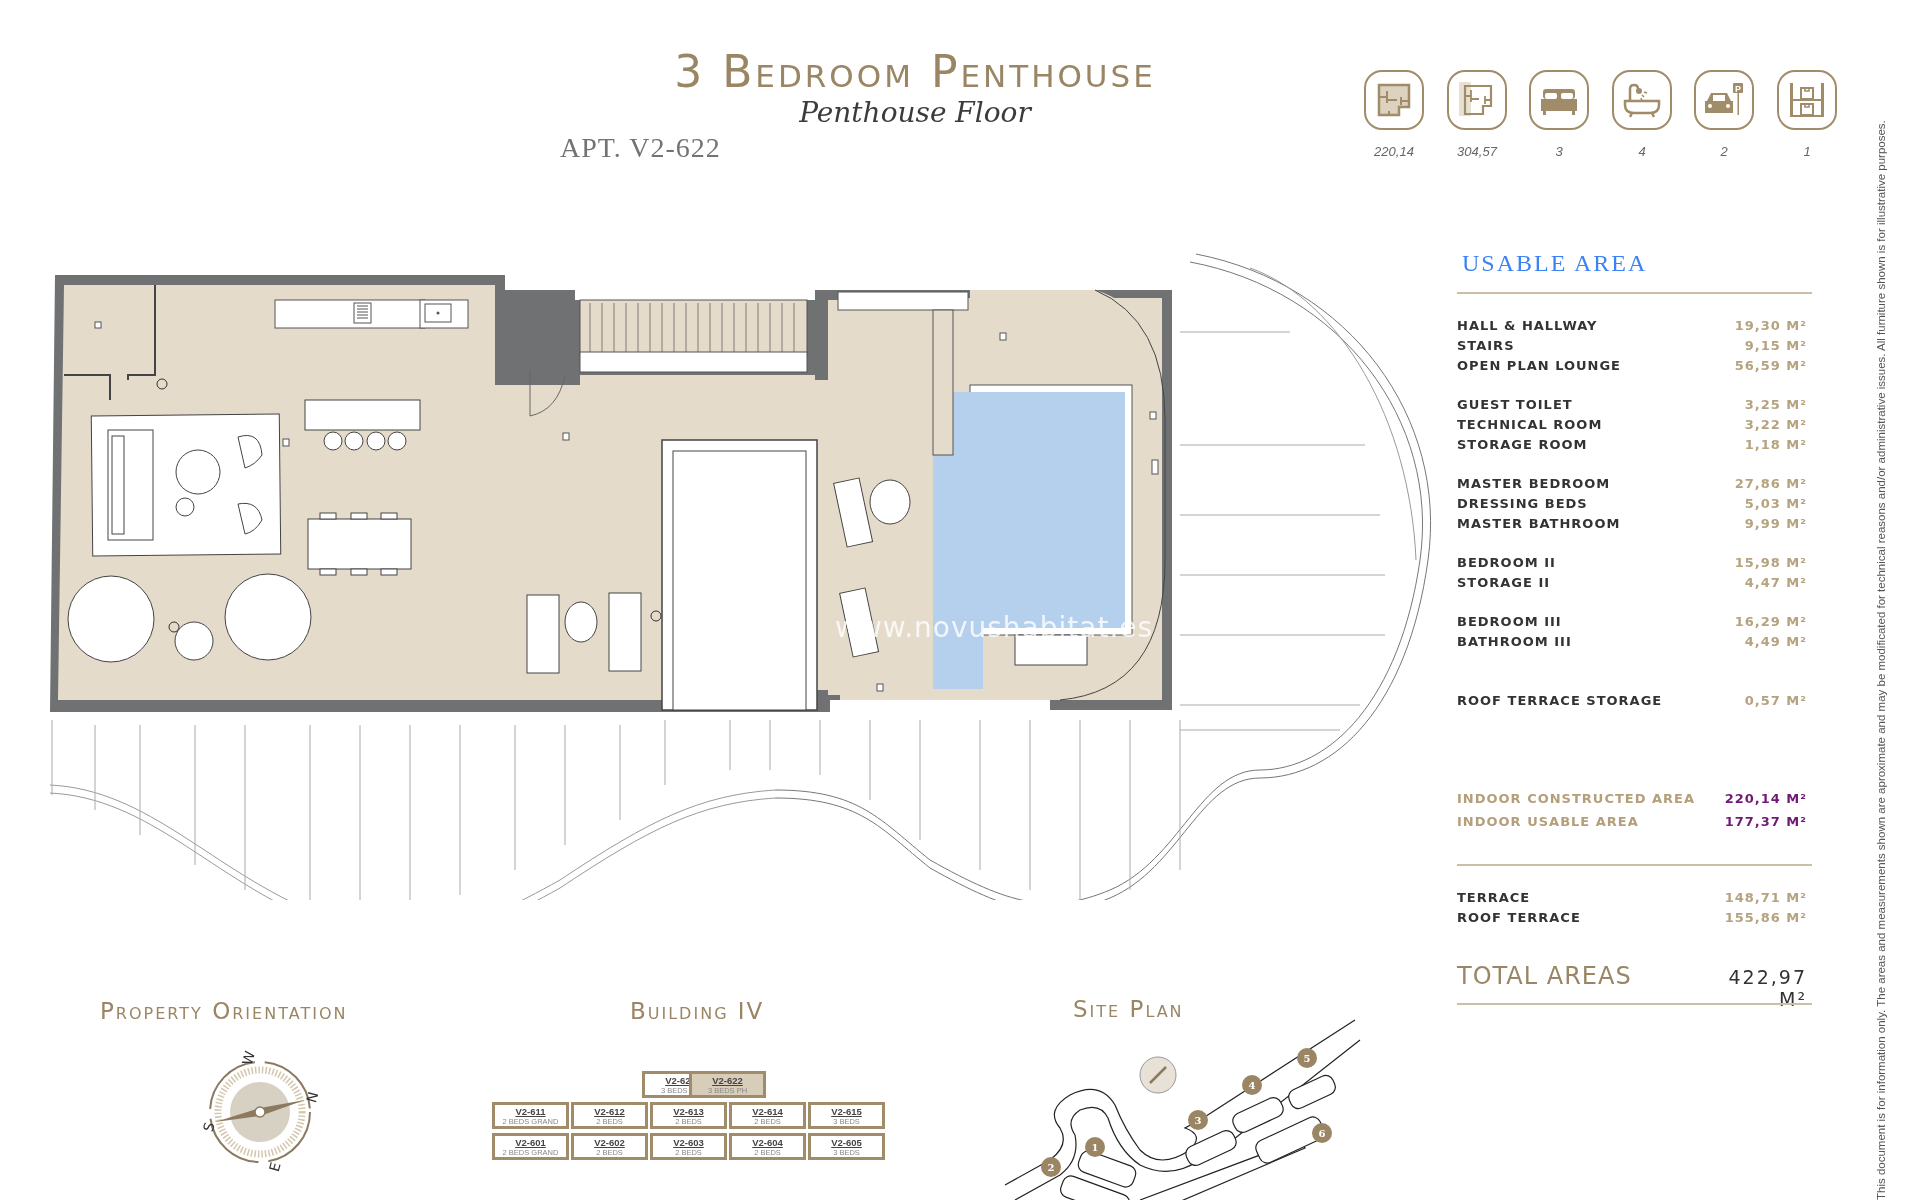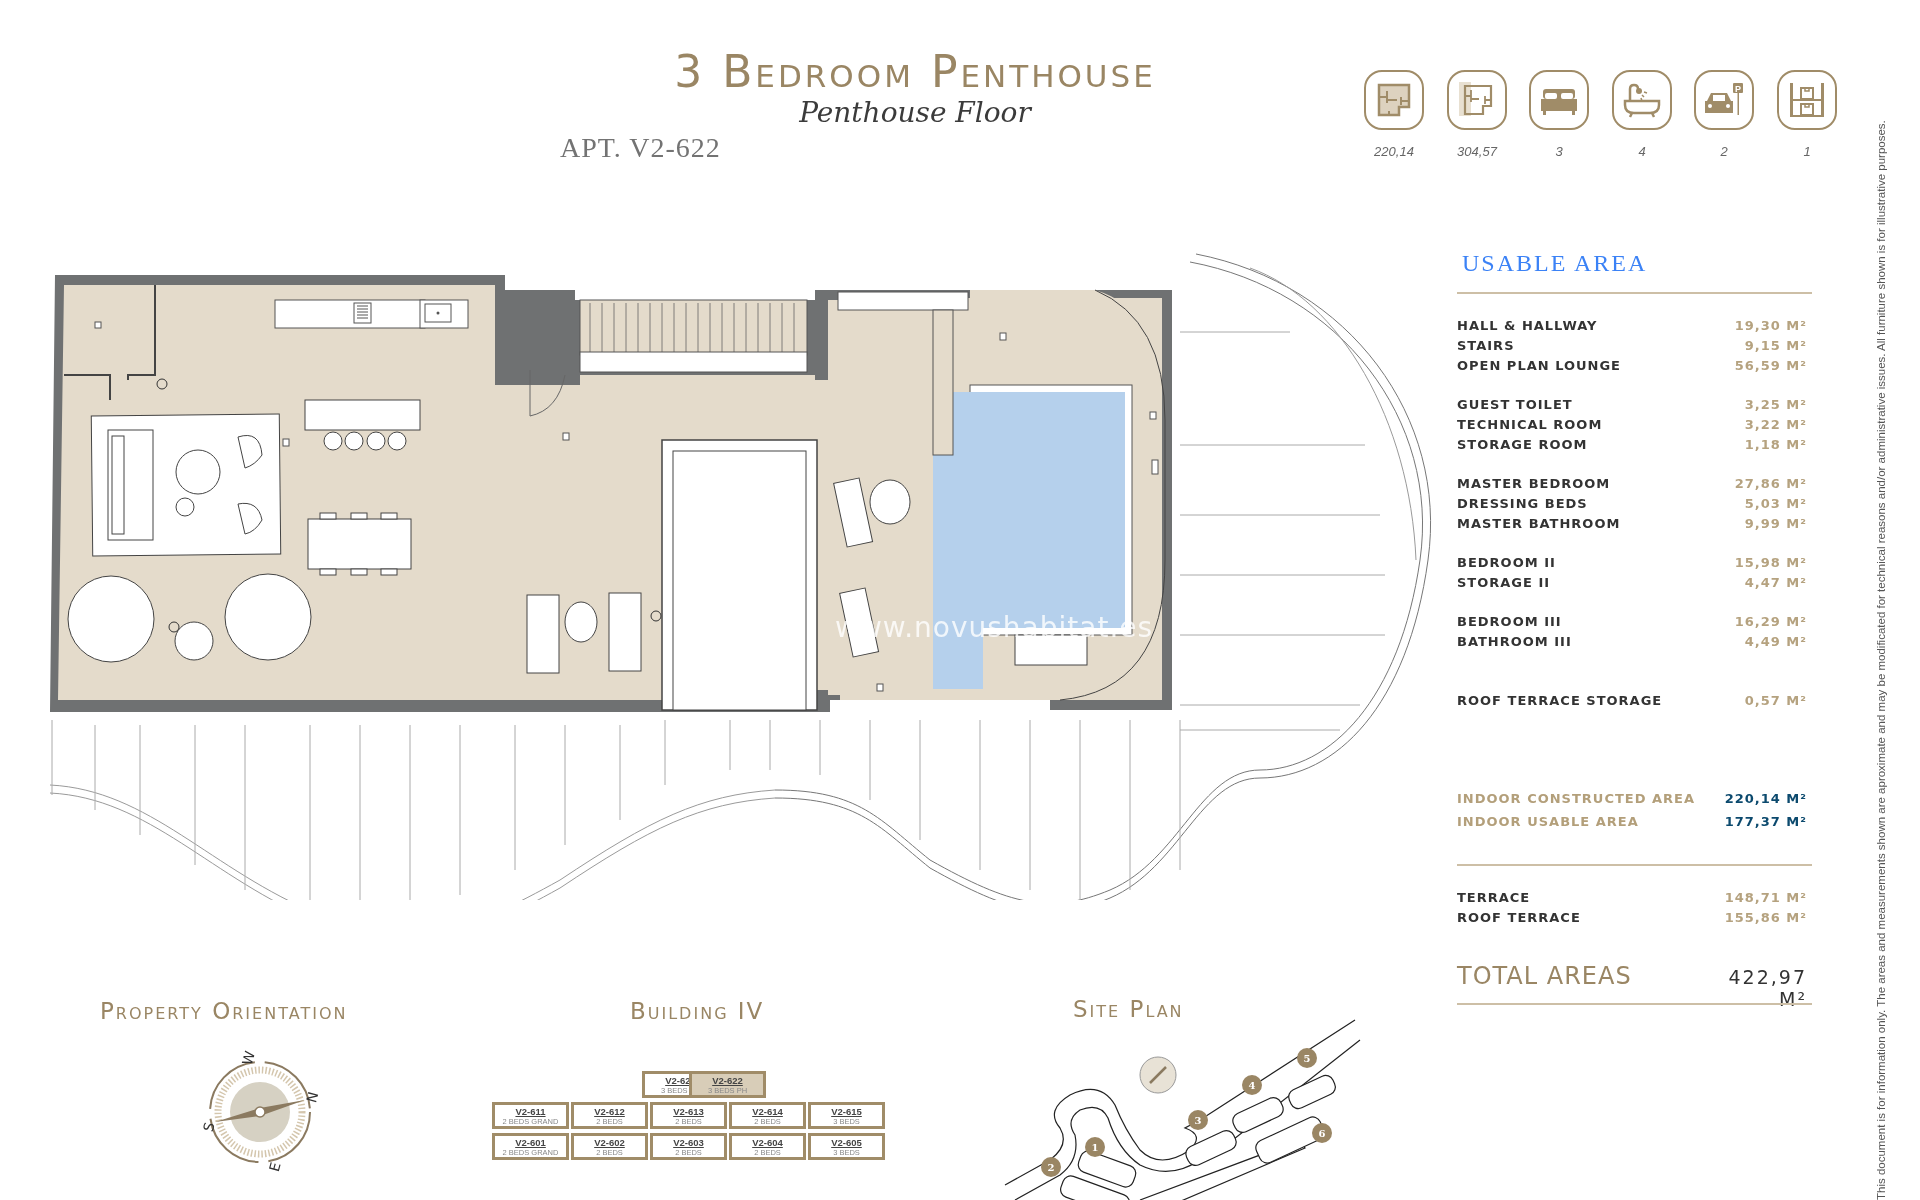--- a/index.html
+++ b/index.html
@@ -9,21 +9,21 @@
   #subtitle{left:560px;top:96px;width:710px;text-align:center;font-size:28px;font-style:italic;font-family:"DejaVu Serif",serif;color:#3b3b3b;}
   #apt{left:560px;top:132px;width:710px;text-align:left;font-size:28px;font-family:Liberation Serif, serif;color:#737373;letter-spacing:1px;}
   .kpi{position:absolute;top:70px;width:60px;text-align:center;}
   .kpi .box{width:56px;height:56px;border:2.5px solid #a08c68;border-radius:18px;margin:0 auto;display:flex;align-items:center;justify-content:center;background:#fff;}
   .kpi .val{margin-top:14px;font-size:13px;font-style:italic;color:#666;font-family:"Liberation Sans",sans-serif;}
   #usable-title{left:1462px;top:250px;font-size:24px;color:#3b82f6;letter-spacing:2px;font-family:Liberation Serif, serif;}
   .hr{position:absolute;height:2px;background:#cdbfa6;}
   .area-row{position:absolute;left:1457px;width:350px;font-size:13px;letter-spacing:1px;color:#333;font-family:"DejaVu Sans",sans-serif;font-weight:bold;}
   .area-row .v{position:absolute;right:0;top:0;color:#b5a27f;}
   .area-row.gold{color:#b39f7a;}
-  .area-row.gold .v{color:#0c4a6e;}
+  .area-row.gold .v{color:#701a75;}
   #total-label{left:1457px;top:962px;font-size:24px;color:#9a8664;letter-spacing:1px;font-family:"DejaVu Sans",sans-serif;}
   #total-value{left:1695px;top:966px;width:112px;text-align:right;font-size:19px;color:#333;letter-spacing:2px;font-family:"DejaVu Sans",sans-serif;}
   #disclaimer{left:1875px;top:1200px;transform-origin:0 0;transform:rotate(-90deg);white-space:nowrap;font-size:11.5px;color:#555;width:1200px;}
   .sec-title{position:absolute;font-size:23px;color:#9a8664;font-variant:small-caps;letter-spacing:2px;font-family:"DejaVu Sans",sans-serif;}
   .unit{position:absolute;width:77px;height:27px;border:3px solid #a08c68;background:#fff;text-align:center;box-sizing:border-box;}
   .unit.sel{background:#d8cdb8;}
   .unit .id{font-size:9.5px;font-weight:bold;text-decoration:underline;color:#444;margin-top:1px;line-height:11px;}
   .unit .ty{font-size:7.5px;color:#888;line-height:9px;}
   #watermark{left:835px;top:590px;font-size:28px;color:rgba(255,255,255,0.8);font-family:"DejaVu Sans",sans-serif;letter-spacing:1px;margin-top:21px;}
 </style>

